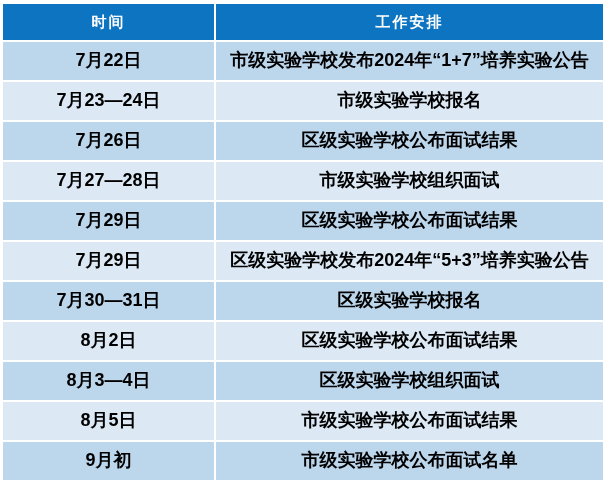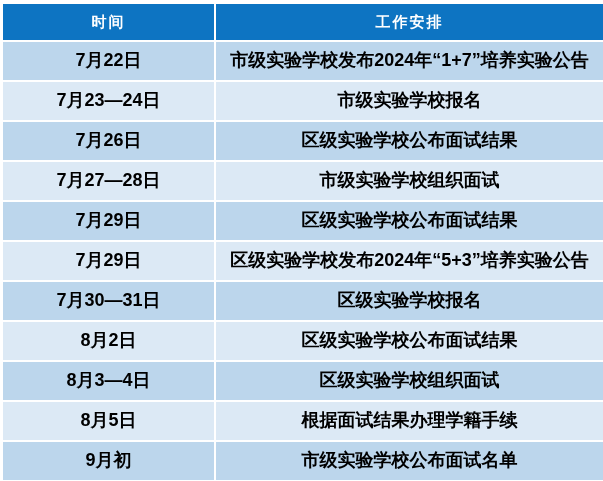--- a/index.html
+++ b/index.html
@@ -92,21 +92,21 @@
       <div class="cell">区级实验学校公布面试结果</div>
     </div>
 
     <div class="row band-a">
       <div class="cell">8月3—4日</div>
       <div class="cell">区级实验学校组织面试</div>
     </div>
 
     <div class="row band-b">
       <div class="cell">8月5日</div>
-      <div class="cell">根据面试结果办理学籍手续</div>
+      <div class="cell">市级实验学校公布面试结果</div>
     </div>
 
     <div class="row band-a">
       <div class="cell">9月初</div>
       <div class="cell">市级实验学校公布面试名单</div>
     </div>
 
   </div>
 </div>
 

